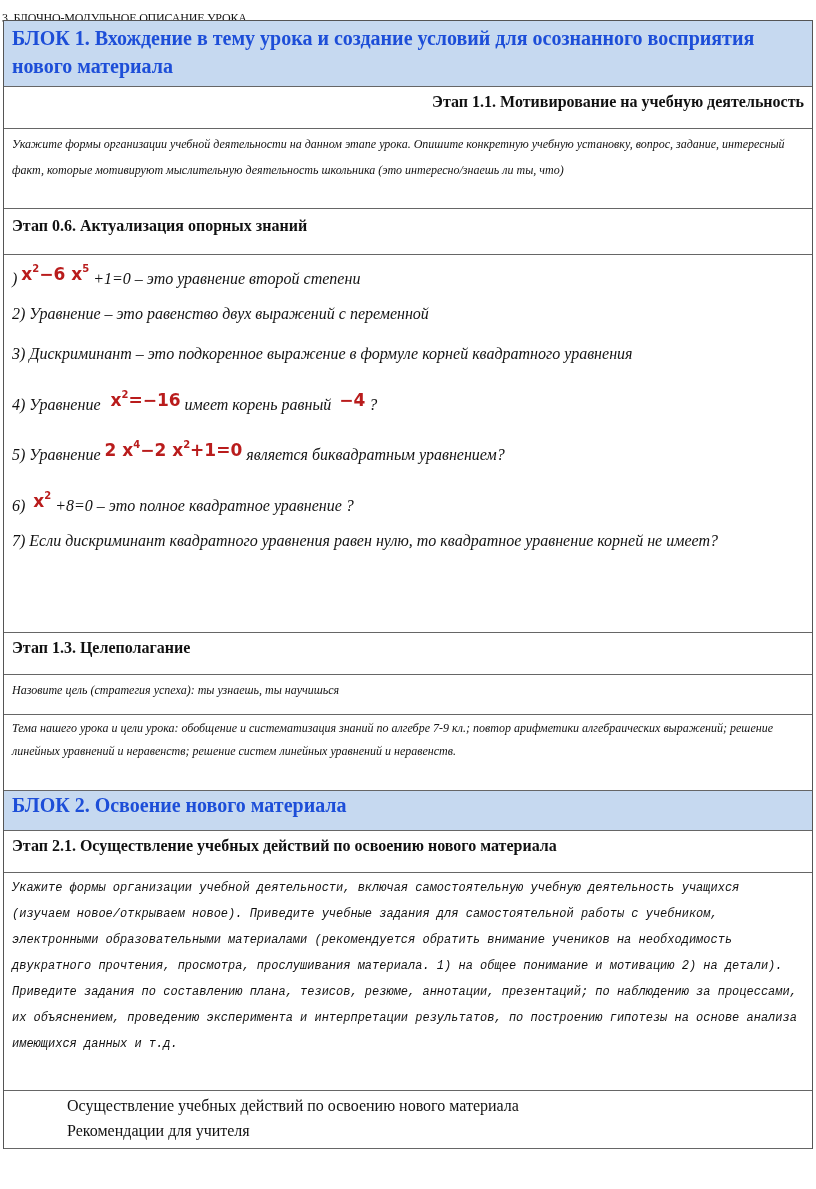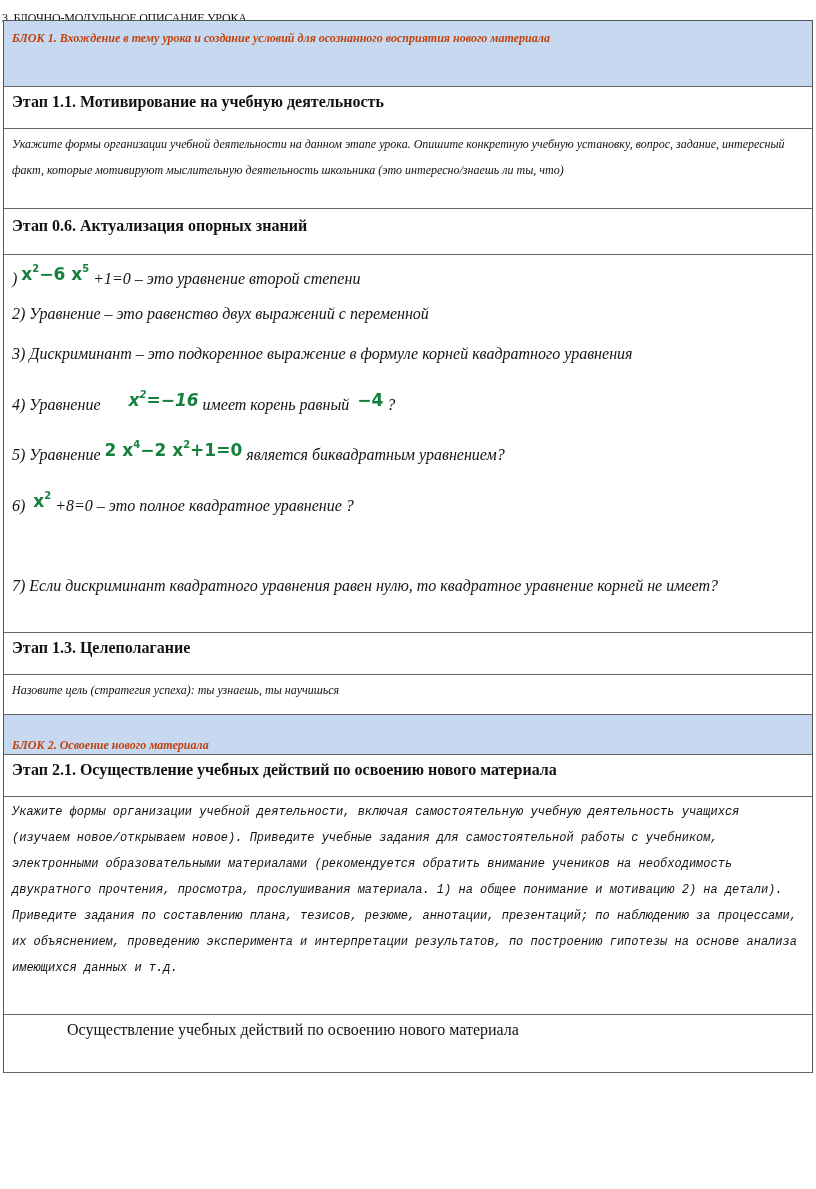--- a/index.html
+++ b/index.html
@@ -34,26 +34,25 @@
       border-top: 1.5px solid #555;
     }
     .row {
       box-sizing: border-box;
       border-bottom: 1.5px solid #666;
       padding: 0 8px;
       position: relative;
     }
     .row.block {
       background: #c6d9f0;
-      color: #c2410c;
+      color: #1d4ed8;
       font-weight: bold;
-      font-size: 12px;
+      font-size: 20px;
       line-height: 28px;
       padding-top: 0px;
-      font-style: italic;
     }
     .row.stage {
       font-weight: bold;
       font-size: 16px;
       line-height: 22px;
       padding-top: 4px;
     }
     .row.italic {
       font-style: italic;
       font-size: 12px;
@@ -68,43 +67,43 @@
       font-size: 16px;
       white-space: nowrap;
       position: absolute;
       left: 8px;
     }
     .math {
       font-family: "DejaVu Sans", sans-serif;
       font-style: normal;
       font-weight: bold;
       font-size: 17px;
-      color: #15803d;
+      color: #b91c1c;
       display: inline-block;
       vertical-align: 4px;
       letter-spacing: 0px;
     }
     .math sup {
       font-size: 10px;
       vertical-align: 8px;
     }
-    .wrap { white-space: normal; margin-top: 45px; }
+    .wrap { white-space: normal; }
   </style>
 </head>
 <body>
 
 <div class="doc-title">3. БЛОЧНО-МОДУЛЬНОЕ ОПИСАНИЕ УРОКА</div>
 
 <div class="table">
 
   <div class="row block" style="height:66px;padding-top:3px;">
     <span>БЛОК 1. Вхождение в тему урока и создание условий для осознанного восприятия нового материала</span>
   </div>
 
-  <div class="row stage" style="height:42px;padding-top:4px;">
+  <div class="row stage" style="height:42px;padding-top:4px;text-align:right;">
     <span>Этап 1.1. Мотивирование на учебную деятельность</span>
   </div>
 
   <div class="row italic" style="height:80px;padding-top:2px;">
     <span>Укажите формы организации учебной деятельности на данном этапе урока. Опишите конкретную учебную установку, вопрос, задание, интересный факт, которые мотивируют мыслительную деятельность школьника (это интересно/знаешь ли ты, что)</span>
   </div>
 
 
   <div class="row stage" style="height:46px;padding-top:6px;">
     <span>Этап 0.6. Актуализация опорных знаний</span>
@@ -117,21 +116,21 @@
       <span>+1=0 – это уравнение второй степени</span>
     </div>
     <div class="q-line" style="top:50px;">
       <span>2) Уравнение – это равенство двух выражений с переменной</span>
     </div>
     <div class="q-line" style="top:90px;">
       <span>3) Дискриминант – это подкоренное выражение в формуле корней квадратного уравнения</span>
     </div>
     <div class="q-line" style="top:134px;">
       <span>4) Уравнение</span>
-      <span class="math" style="margin-left:24px;font-style:italic;">x<sup>2</sup>=−16</span>
+      <span class="math" style="margin-left:6px;">x<sup>2</sup>=−16</span>
       <span>имеет корень равный</span>
       <span class="math" style="margin-left:4px;">−4</span>
       <span>?</span>
     </div>
     <div class="q-line" style="top:184px;">
       <span>5) Уравнение</span>
       <span class="math">2 x<sup>4</sup>−2 x<sup>2</sup>+1=0</span>
       <span>является биквадратным уравнением?</span>
     </div>
     <div class="q-line" style="top:235px;">
@@ -145,30 +144,34 @@
   </div>
 
   <div class="row stage" style="height:42px;padding-top:4px;">
     <span>Этап 1.3. Целеполагание</span>
   </div>
 
   <div class="row italic" style="height:40px;padding-top:2px;">
     <span>Назовите цель (стратегия успеха): ты узнаешь, ты научишься</span>
   </div>
 
+  <div class="row italic" style="height:76px;padding-top:2px;line-height:23px;">
+    <span>Тема нашего урока и цели урока:  обобщение и систематизация знаний по алгебре 7-9 кл.; повтор арифметики алгебраических выражений; решение линейных уравнений и неравенств;  решение систем линейных уравнений и неравенств.</span>
+  </div>
 
-  <div class="row block" style="height:40px;padding-top:16px;">
+  <div class="row block" style="height:40px;padding-top:0px;">
     <span>БЛОК 2. Освоение нового материала</span>
   </div>
 
   <div class="row stage" style="height:42px;padding-top:4px;">
     <span>Этап 2.1. Осуществление учебных действий по освоению нового материала</span>
   </div>
 
   <div class="row italic" style="height:218px;padding-top:2px;font-family:Liberation Mono, monospace;">
     <span>Укажите формы организации учебной деятельности, включая самостоятельную учебную деятельность учащихся (изучаем новое/открываем новое). Приведите учебные задания для самостоятельной работы с учебником, электронными образовательными материалами (рекомендуется обратить внимание учеников на необходимость двукратного прочтения, просмотра, прослушивания материала. 1) на общее понимание и мотивацию 2) на детали). Приведите задания по составлению плана, тезисов, резюме, аннотации, презентаций; по наблюдению за процессами, их объяснением, проведению эксперимента и интерпретации результатов, по построению гипотезы на основе анализа имеющихся данных и т.д.</span>
   </div>
 
   <div class="row plain" style="height:58px;padding-left:63px;padding-top:2px;line-height:25px;">
     <div>Осуществление учебных действий по освоению нового материала</div>
+    <div>Рекомендации для учителя</div>
   </div>
 
 </div>
 
 </body></html>

